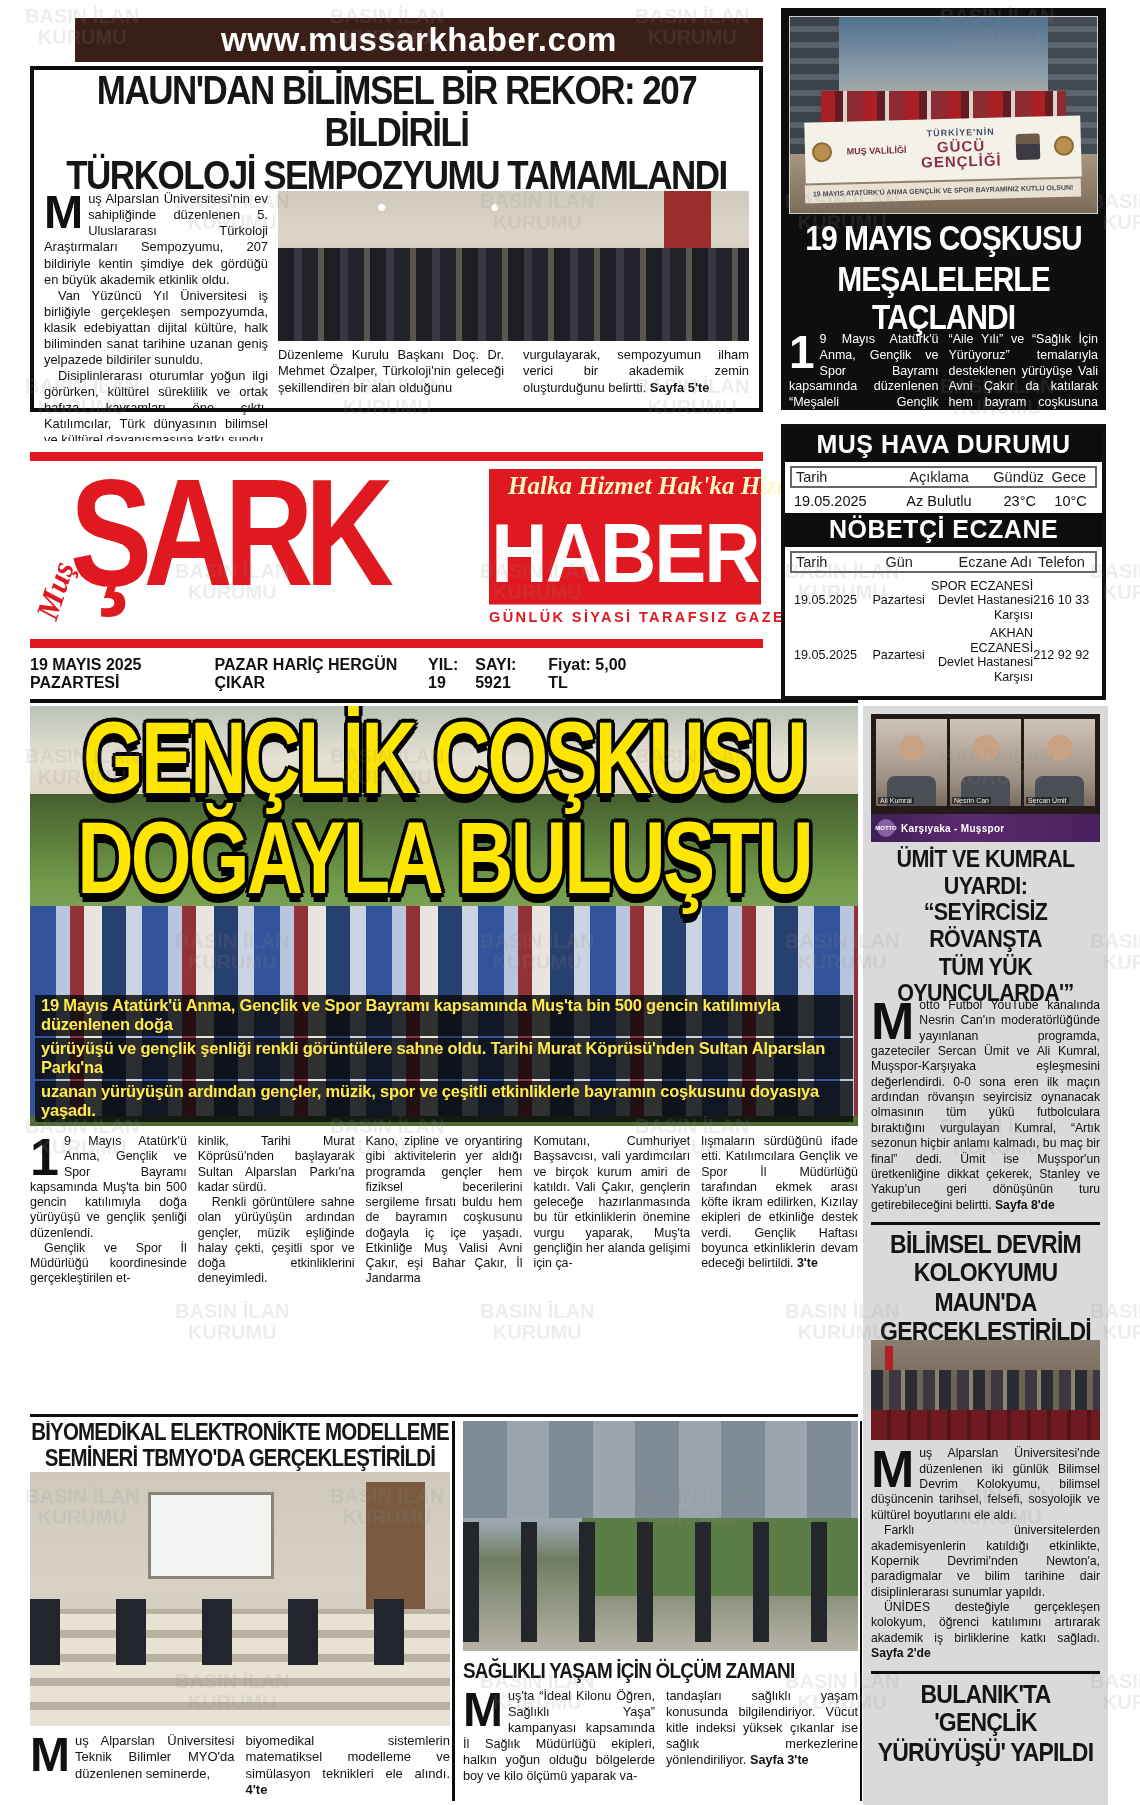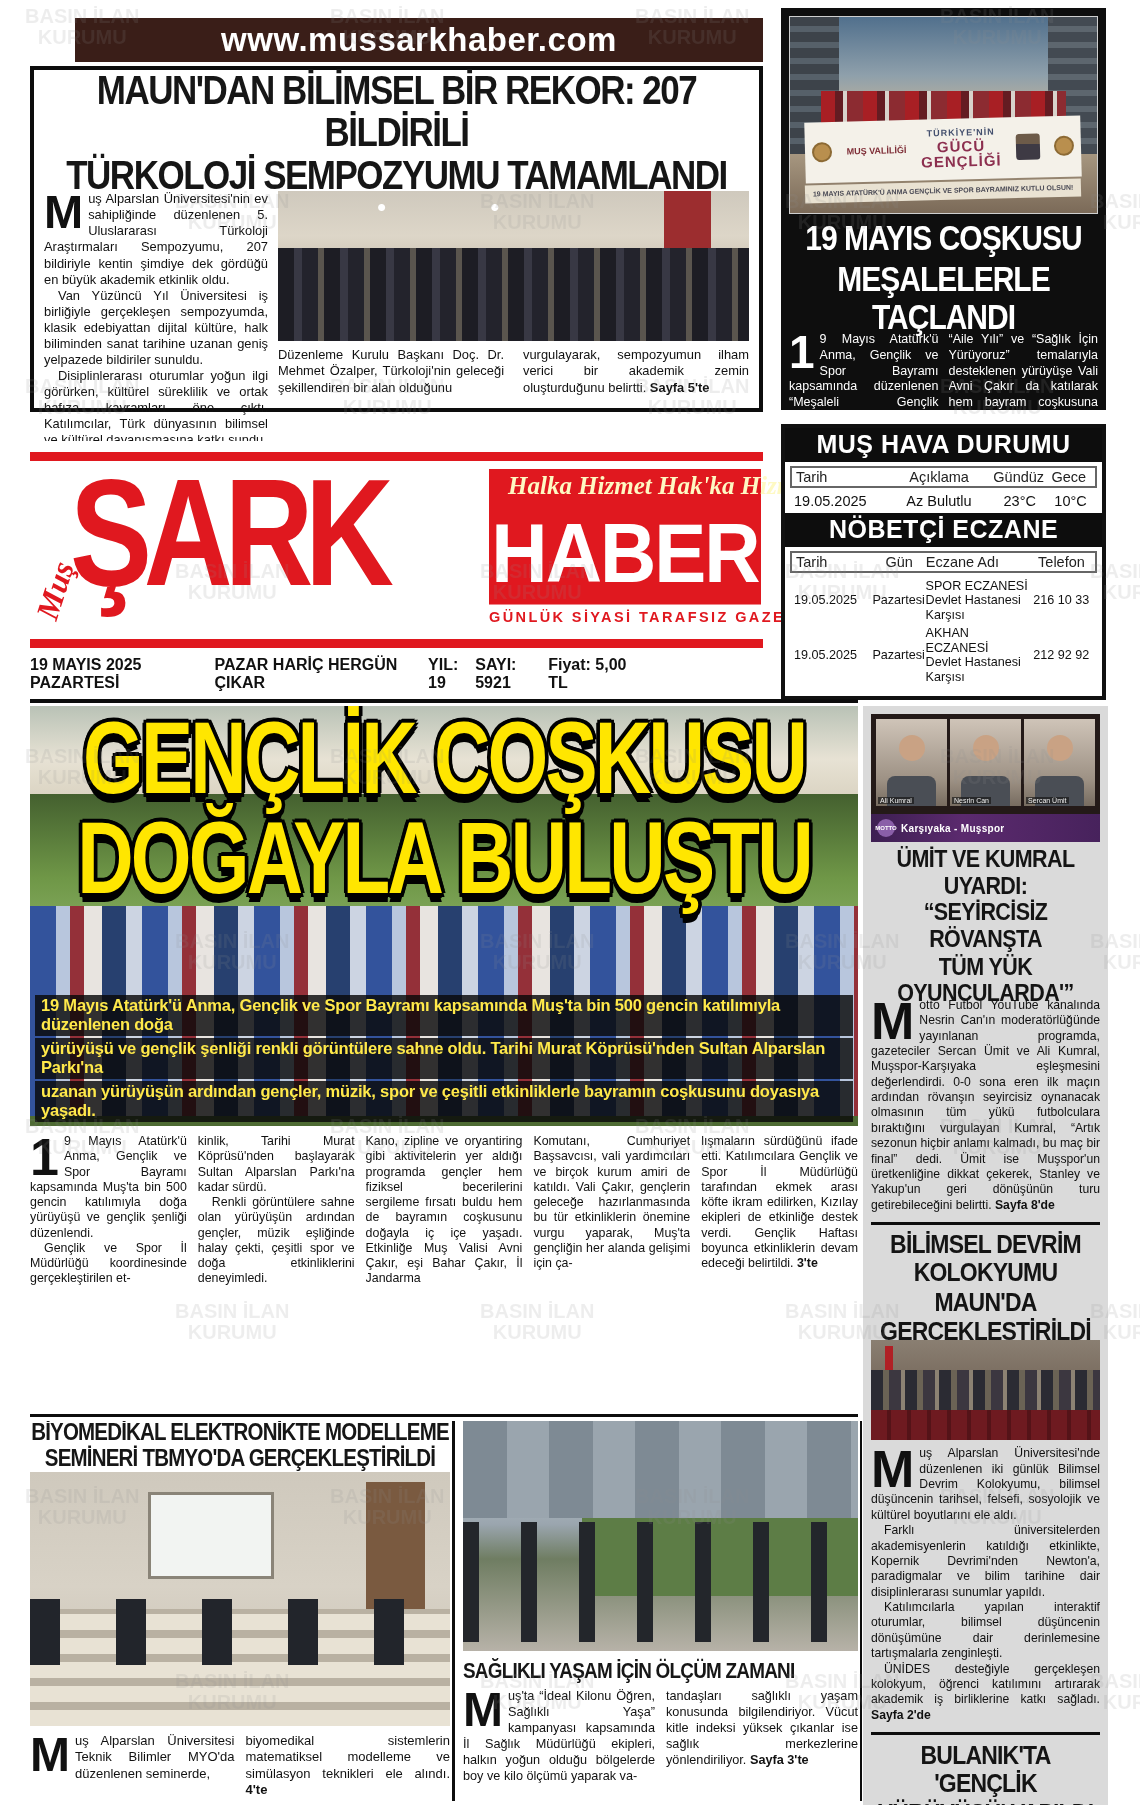--- a/index.html
+++ b/index.html
@@ -75,21 +75,21 @@
       letter-spacing:-2px;line-height:1.02;height:94px;transform:scaleY(1.08);transform-origin:50% 0;
       display:flex;align-items:center;justify-content:center}
   .mh-sub{color:#e0181f;font-size:14.5px;font-weight:bold;letter-spacing:2.4px;text-align:center;margin-top:12px;white-space:nowrap}
   
   .box-weather{position:absolute;left:781px;top:424px;width:325px;height:276px;border:4px solid #111;background:#fff}
   .wp-title{background:#0d0d0d;color:#fff;font-size:25px;font-weight:800;text-align:center;
       padding:2px 0 3px;letter-spacing:.5px}
   .wp-head{display:flex;border:2px solid #666;margin:4px 5px;font-size:14.5px;color:#222;padding:1px 4px}
   .wp-row{display:flex;font-size:14.5px;padding:1px 9px 4px;color:#111}
   .wc1{width:31%}.wc2{width:35%;text-align:center}.wc3{width:19%;text-align:center}.wc4{width:15%;text-align:center}
-  .pc1{width:26%}.pc2{width:18%;text-align:center}.pc3{width:36%;text-align:left}.pc4{width:20%;text-align:left}
+  .pc1{width:26%}.pc2{width:18%;text-align:center}.pc3{width:36%;text-align:right}.pc4{width:20%;text-align:left}
   .ph-row{display:flex;font-size:12.6px;padding:2px 9px;line-height:1.15;align-items:center}
   .ph-name{font-size:12.6px}
   
   .dateline{position:absolute;left:30px;top:656px;width:733px;font-size:16px;font-weight:bold}
   .dl-items{width:610px;display:flex;justify-content:space-between;align-items:center}
   .rule-date{position:absolute;left:30px;top:699px;width:828px;height:4px;background:#0d0d0d}
   
   .main-story{position:absolute;left:30px;top:706px;width:828px}
   .main-photo{height:420px;background:#4c1d95}
   .mp-banner{position:absolute;left:0;right:0;top:0;height:96px;
@@ -408,21 +408,20 @@
       <div class="kl-headline">GERÇEKLEŞTİRİLDİ</div>
     </div>
     <div class="photo kl-photo">
       <div class="flag"></div>
       <div class="crowd"></div>
       <div class="seats"></div>
     </div>
     <div class="panel-body">
       <p><span class="dc dc-sp">M</span><span>uş Alparslan Üniversitesi'nde düzenlenen iki günlük Bilimsel Devrim Kolokyumu, bilimsel düşüncenin tarihsel, felsefi, sosyolojik ve kültürel boyutlarını ele aldı.</span></p>
       <p class="ind">Farklı üniversitelerden akademisyenlerin katıldığı etkinlikte, Kopernik Devrimi'nden Newton'a, paradigmalar ve bilim tarihine dair disiplinlerarası sunumlar yapıldı.</p>
-      <p class="ind">Katılımcılarla yapılan interaktif oturumlar, bilimsel düşüncenin dönüşümüne dair derinlemesine tartışmalarla zenginleşti.</p>
       <p class="ind"><span>ÜNİDES desteğiyle gerçekleşen kolokyum, öğrenci katılımını artırarak akademik iş birliklerine katkı sağladı.</span> <b>Sayfa 2'de</b></p>
     </div>
 
     <div class="divider"></div>
 
     <div class="hl-wrap">
       <div class="bl-headline">BULANIK'TA 'GENÇLİK</div>
       <div class="bl-headline">YÜRÜYÜŞÜ' YAPILDI</div>
     </div>
 

